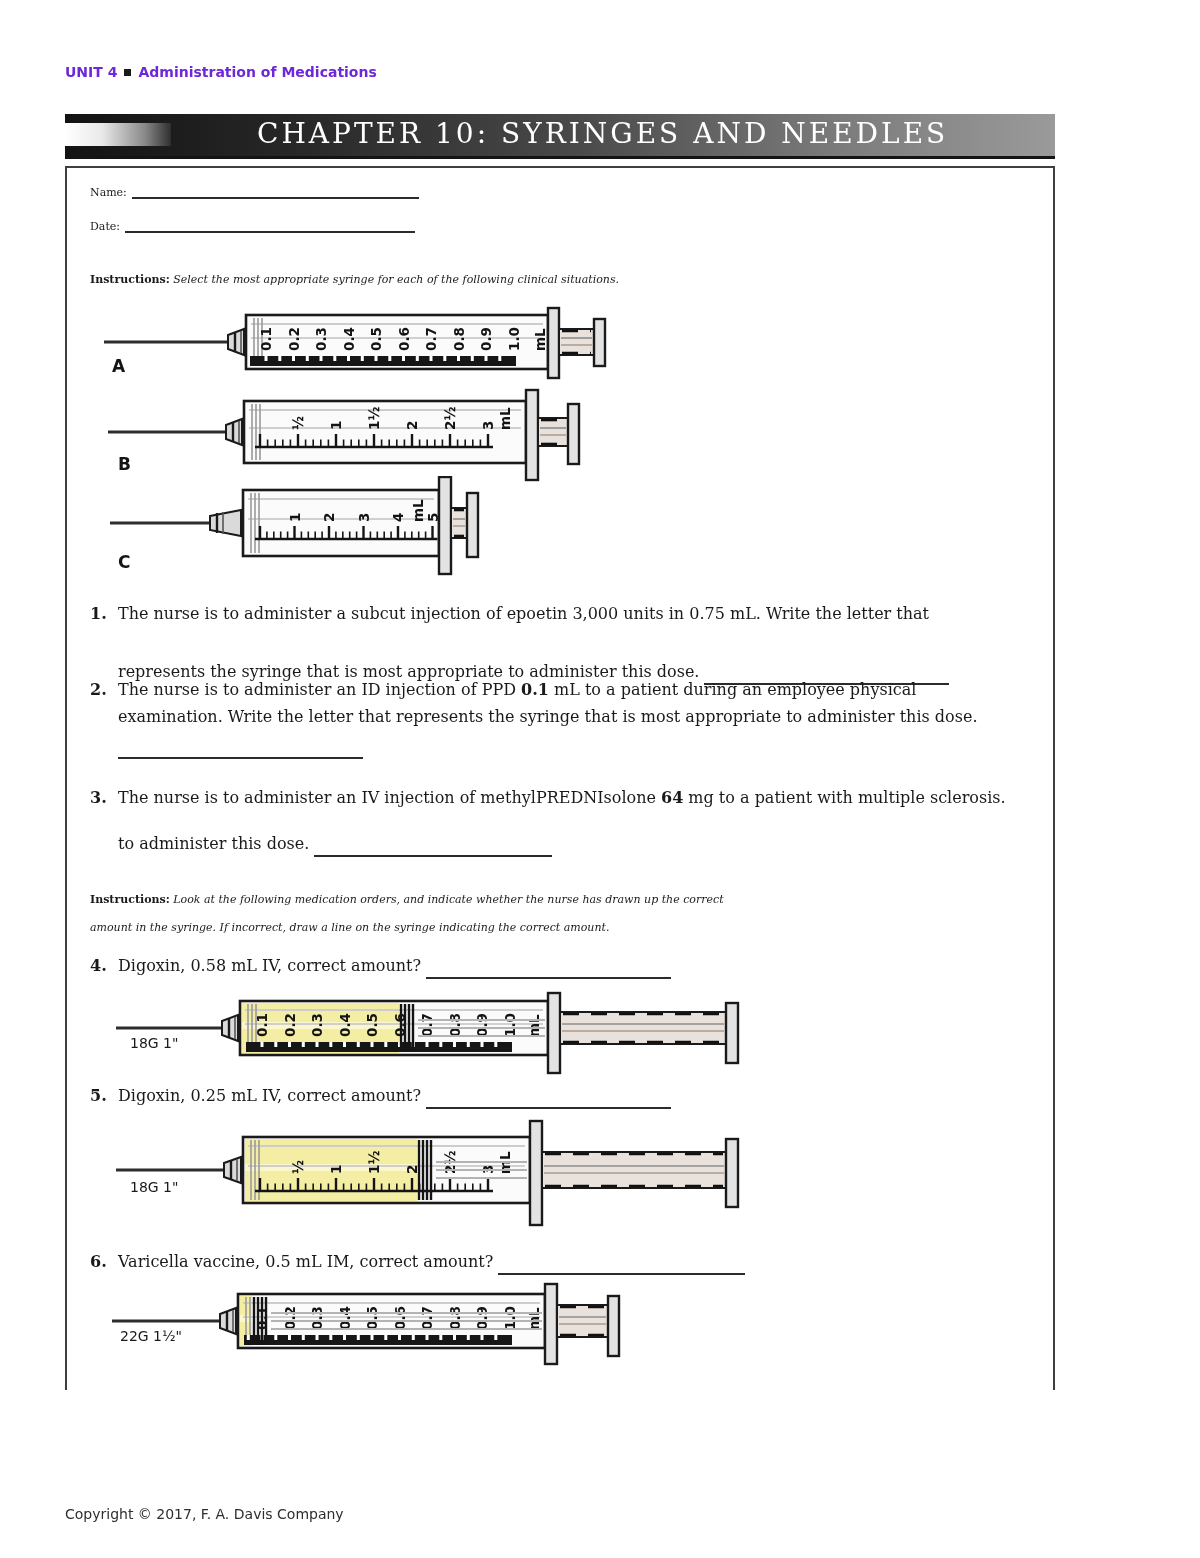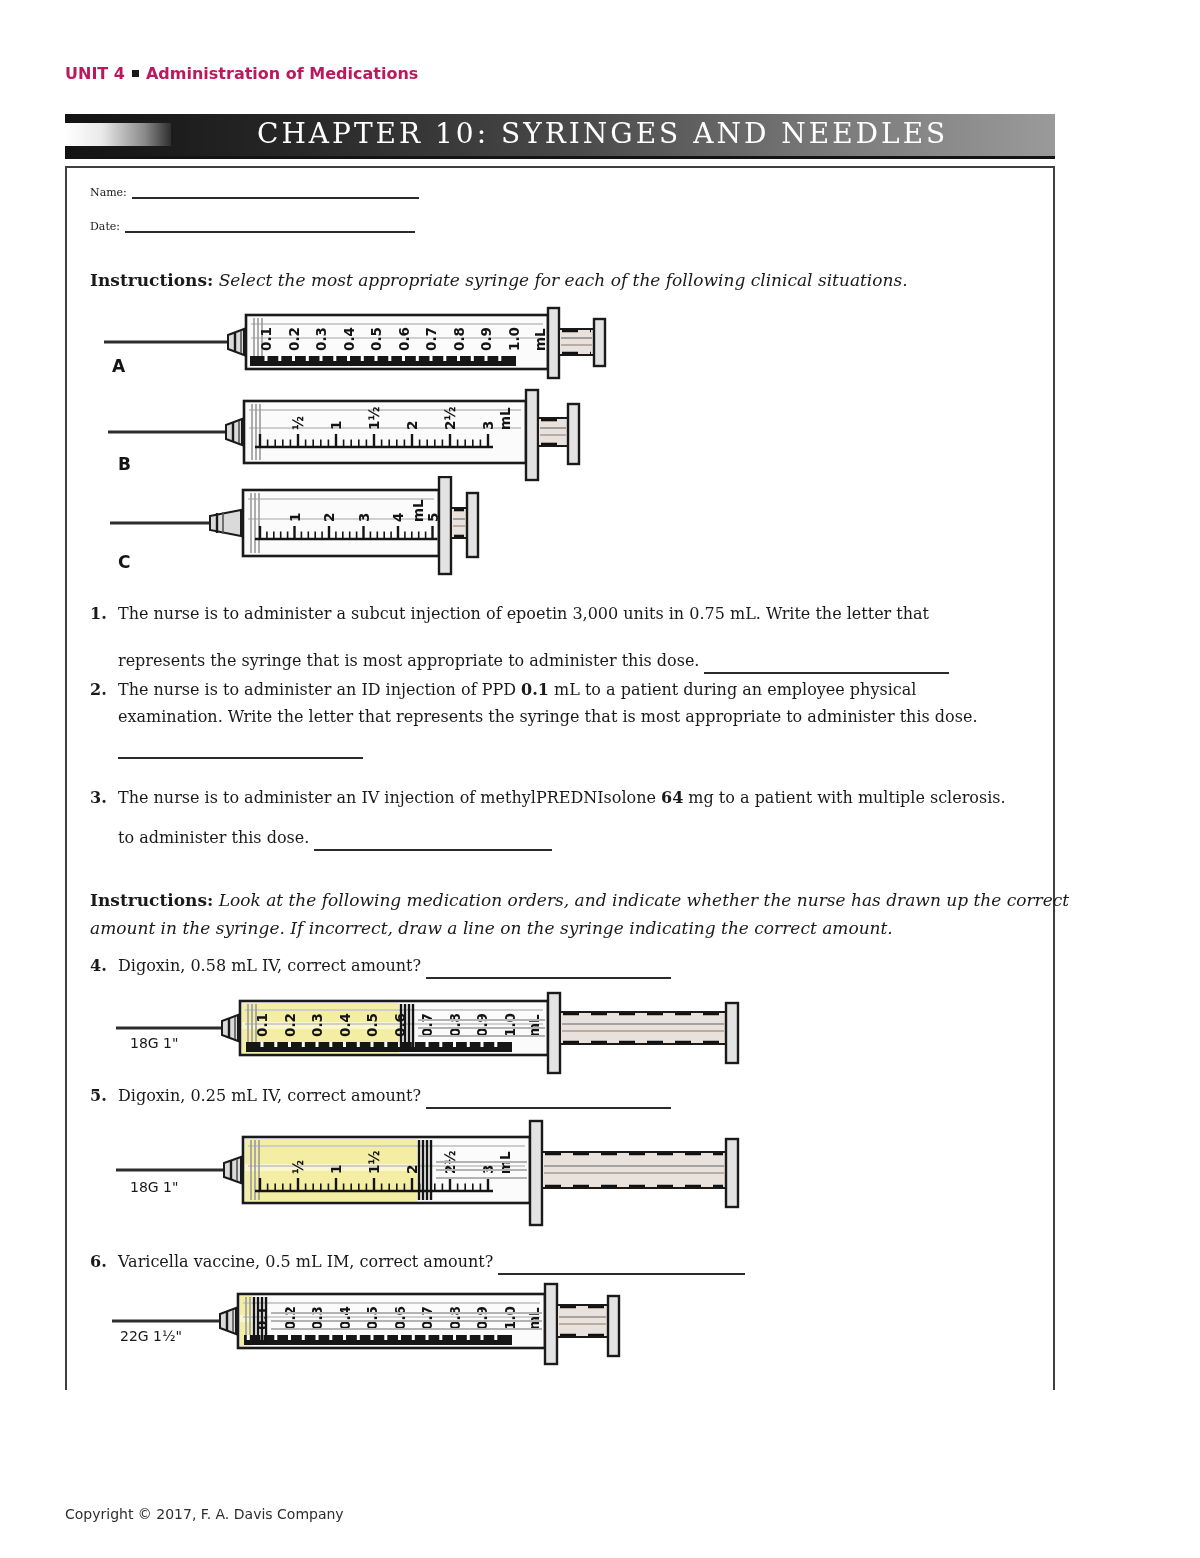--- a/index.html
+++ b/index.html
@@ -1,34 +1,34 @@
 <!DOCTYPE html>
 <html><head>
 <meta charset="utf-8">
 <style>
   html,body{margin:0;padding:0}
   body{width:1200px;height:1558px;background:#ffffff;position:relative;overflow:hidden;
        font-family:"DejaVu Serif",serif;color:#1a1a1a}
   .abs{position:absolute}
   
-  .unit{font-family:"DejaVu Sans",sans-serif;font-weight:bold;font-size:16px;color:#be185d}
+  .unit{font-family:"DejaVu Sans",sans-serif;font-weight:bold;font-size:14px;color:#6d28d9}
   .unit .sq{display:inline-block;width:7px;height:7px;background:#1a1a1a;margin:0 7px 2px 7px;vertical-align:middle}
   
   .banner{left:65px;top:114px;width:990px;height:42px;
           background:linear-gradient(90deg,#131313 0%,#262626 22%,#4a4a4a 52%,#7b7b7b 78%,#9a9a9a 100%);
           border-bottom:3px solid #141414}
   .banner-grad{position:absolute;left:0;top:9px;width:106px;height:23px;
           background:linear-gradient(90deg,#ffffff 0%,#e9e9e9 35%,#8a8a8a 75%,#2f2f2f 100%)}
   .banner-title{position:absolute;left:192px;top:0;line-height:40px;color:#ffffff;
           font-size:28px;letter-spacing:3px;font-family:"DejaVu Serif",serif}
   
   .box{left:65px;top:166px;width:986px;height:1222px;border:2px solid #3f3f3f;border-bottom:none}
   .flabel{font-size:11px}
   .blank{display:inline-block;border-bottom:2px solid #2b2b2b;height:1.02em;vertical-align:bottom;margin-left:5px}
-  .instr{font-size:17px;font-style:italic}
+  .instr{font-size:11px;font-style:italic}
   .instr b{font-style:normal;font-weight:bold}
   .iline{line-height:28px;white-space:nowrap}
   .q{font-size:16px}
   .ql{line-height:27px;white-space:nowrap}
   .qn{display:inline-block;width:28px;font-weight:bold}
   .qsp{display:inline-block;width:28px}
   .syr{line-height:0}
   .footer{font-family:"DejaVu Sans",sans-serif;font-size:14px;color:#2e2e2e}
 </style>
 </head>
@@ -239,34 +239,34 @@
         <line x1="393" y1="50" x2="405" y2="50" stroke="#b9aca3" stroke-width="2"></line>
         <line x1="394" y1="34" x2="404" y2="34" stroke="#111111" stroke-width="2.6" stroke-dasharray="16 12"></line>
         <line x1="394" y1="60" x2="404" y2="60" stroke="#111111" stroke-width="2.6" stroke-dasharray="16 12"></line>
       </g>
       <rect x="407" y="17" width="11" height="64" fill="#e3e3e3" stroke="#1a1a1a" stroke-width="2.4"></rect>
       <text x="58" y="92" font-family="'DejaVu Sans',sans-serif" font-size="17" font-weight="bold" fill="#141414">C</text>
     </svg></div>
 
 <div class="abs q" style="left:90px;top:600px">
   <div class="ql"><span class="qn">1.</span><span>The nurse is to administer a subcut injection of epoetin 3,000 units in 0.75 mL. Write the letter that</span></div>
-  <div class="ql" style="margin-top:20px"><span class="qsp"></span><span>represents the syringe that is most appropriate to administer this dose.</span><span class="blank" style="width:245px"></span></div>
+  <div class="ql" style="margin-top:31px"><span class="qsp"></span><span>represents the syringe that is most appropriate to administer this dose.</span><span class="blank" style="width:245px"></span></div>
 </div>
 
 <div class="abs q" style="left:90px;top:676px">
   <div class="ql"><span class="qn">2.</span><span><span>The nurse is to administer an ID injection of PPD </span><b>0.1</b><span> mL to a patient during an employee physical</span></span></div>
   <div class="ql"><span class="qsp"></span><span>examination. Write the letter that represents the syringe that is most appropriate to administer this dose.</span></div>
 </div>
 <div class="abs q" style="left:118px;top:740px">
   <span class="blank" style="width:245px;margin-left:0"></span>
 </div>
 
 <div class="abs q" style="left:90px;top:784px">
   <div class="ql"><span class="qn">3.</span><span><span>The nurse is to administer an IV injection of methylPREDNIsolone </span><b>64</b><span> mg to a patient with multiple sclerosis.</span></span></div>
-  <div class="ql" style="margin-top:13px"><span class="qsp"></span><span>to administer this dose.</span><span class="blank" style="width:238px"></span></div>
+  <div class="ql" style="margin-top:19px"><span class="qsp"></span><span>to administer this dose.</span><span class="blank" style="width:238px"></span></div>
 </div>
 
 <div class="abs instr" style="left:90px;top:886px">
   <div class="iline"><b>Instructions:</b>
     <span>Look at the following medication orders, and indicate whether the nurse has drawn up the correct</span></div>
   <div class="iline"><span>amount in the syringe. If incorrect, draw a line on the syringe indicating the correct amount.</span></div>
 </div>
 
 <div class="abs q" style="left:90px;top:952px">
   <div class="ql"><span class="qn">4.</span><span>Digoxin, 0.58 mL IV, correct amount?</span><span class="blank" style="width:245px"></span></div>

